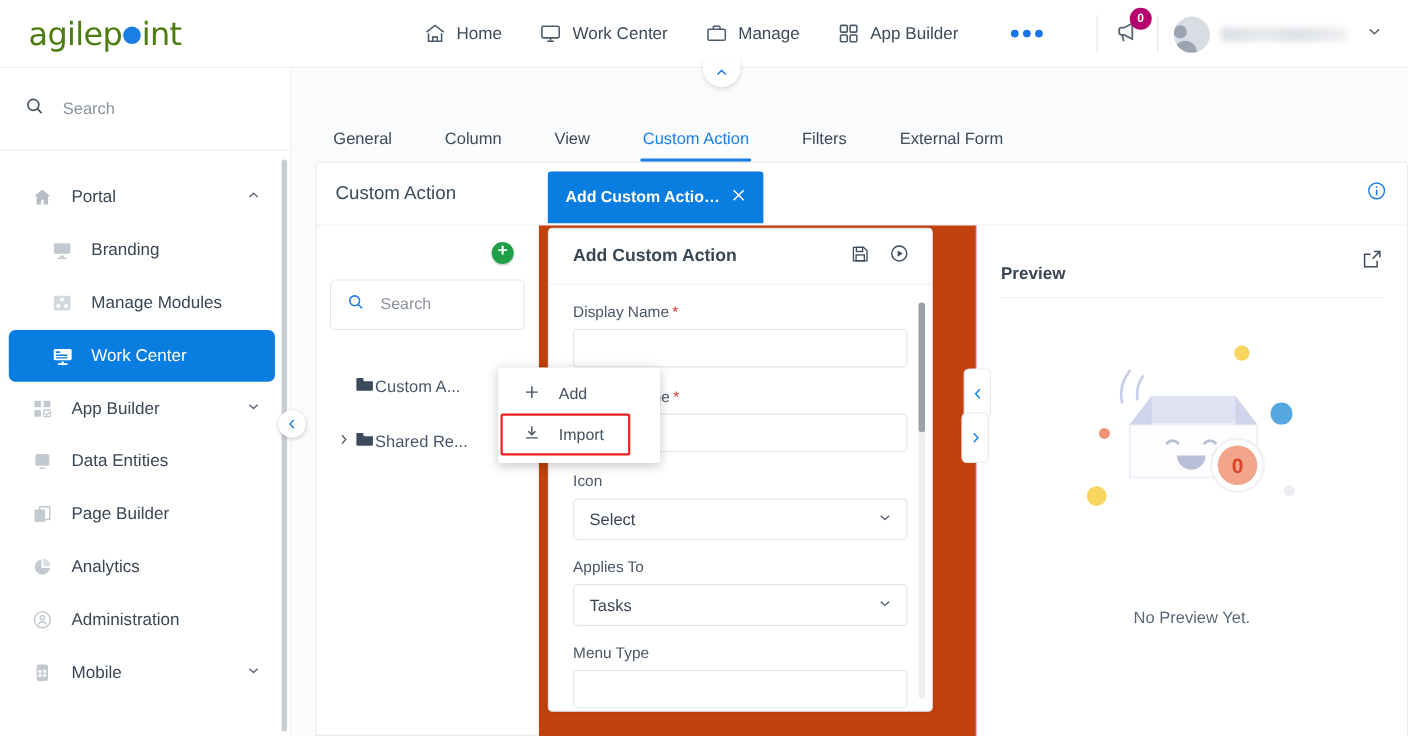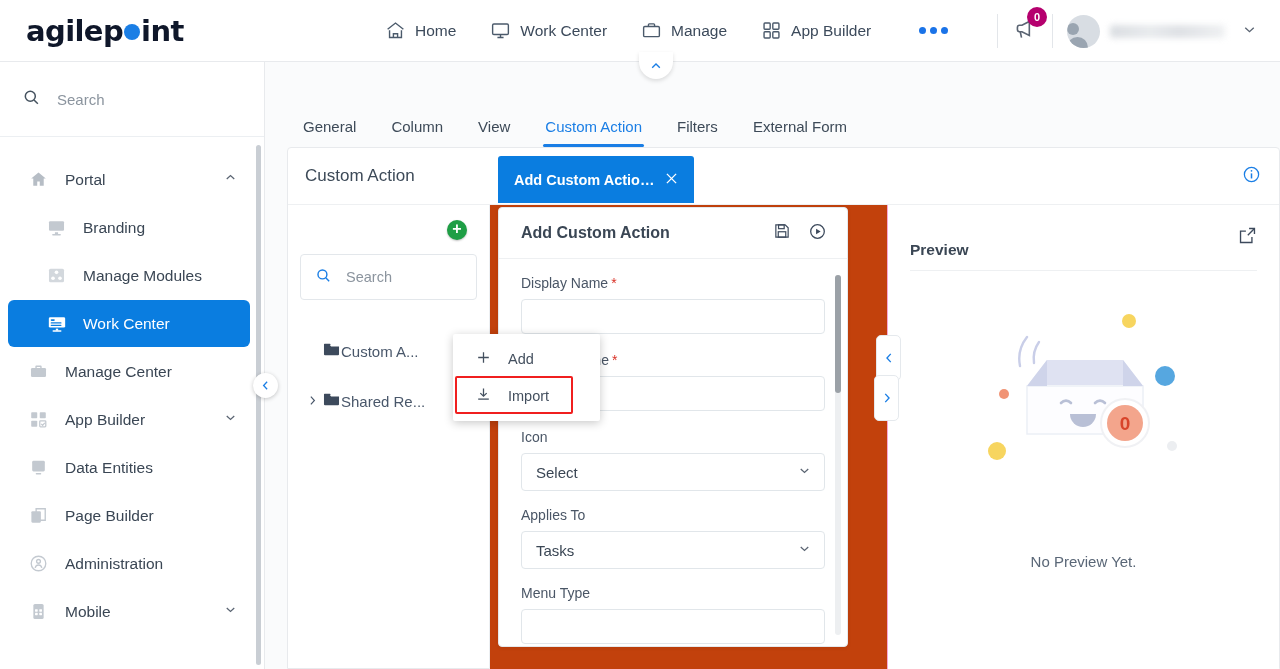--- a/index.html
+++ b/index.html
@@ -15,21 +15,21 @@
   .topbar {
     position: absolute; top: 0; left: 0; width: 1280px; height: 62px;
     background: #ffffff; border-bottom: 1px solid #e8eaed;
     display: flex; align-items: center;
   }
   .brand {
     width: 265px; height: 62px; display: flex; align-items: center;
     padding-left: 26px;
   }
   .brand-text {
-    font-size: 29px; font-weight: 700; color: #0f172a;
+    font-size: 29px; font-weight: 400; color: #4d7c0f;
     letter-spacing: -0.6px; font-family: "DejaVu Sans", sans-serif;
     display: flex; align-items: baseline;
   }
   .brand-dot {
     display: inline-block; width: 16px; height: 16px; border-radius: 50%;
     background: #1a7ee5; margin: 0 1px; position: relative; top: -1px;
   }
   .topnav { display: flex; align-items: center; gap: 34px; margin-left: 120px; }
   .topnav-item {
     display: flex; align-items: center; gap: 9px;
@@ -91,21 +91,21 @@
   .side-collapse {
     position: absolute; left: 253px; top: 373px; width: 25px; height: 25px;
     border-radius: 50%; background: #fff; box-shadow: 0 1px 4px rgba(0,0,0,.22);
     display: flex; align-items: center; justify-content: center; cursor: pointer; z-index: 30;
   }
 
   
   .main { position: absolute; top: 62px; left: 265px; width: 1015px; height: 607px; background: #fafbfc; }
   .tabstrip {
     height: 85px; background: #fafbfc; display: flex; align-items: flex-end;
-    padding-left: 22px; gap: 3px; position: relative;
+    padding-left: 22px; gap: 16px; position: relative;
   }
   .tab {
     font-size: 15px; color: #3d4a58; padding: 0 16px 12px 16px; cursor: pointer;
     position: relative; white-space: nowrap;
   }
   .tab.active { color: #1a7ee5; }
   .tab.active:after {
     content: ''; position: absolute; left: 14px; right: 14px; bottom: 0;
     height: 3px; background: #1a7ee5; border-radius: 2px;
   }
@@ -382,29 +382,20 @@
               <rect x="10.6" y="17.6" width="2.8" height="2.3" fill="#fff"></rect>
               <rect x="6.6" y="19.6" width="10.8" height="1.8" rx=".9" fill="#fff"></rect>
               <rect x="4.4" y="6.3" width="5" height="2" rx="1" fill="#0a7de0"></rect>
               <rect x="4.4" y="10" width="13" height="1.5" rx=".75" fill="#0a7de0"></rect>
               <rect x="4.4" y="12.8" width="13" height="1.5" rx=".75" fill="#0a7de0"></rect>
             </svg>
         </span>
         <span>Work Center</span>
       </div>
 
-      <div class="side-item">
-        <span class="ico">
-          <svg width="19" height="19" viewBox="0 0 24 24" fill="#c3c9d0">
-              <rect x="2.5" y="7.5" width="19" height="11.5" rx="1.6"></rect>
-              <path d="M8 7.5V5.6c0-.6.5-1.1 1.1-1.1h5.8c.6 0 1.1.5 1.1 1.1v1.9h-1.8V6.3H9.8v1.2z"></path>
-            </svg>
-        </span>
-        <span>Manage Center</span>
-      </div>
 
       <div class="side-item">
         <span class="ico">
           <svg width="19" height="19" viewBox="0 0 24 24" fill="#c3c9d0">
               <rect x="2.8" y="2.8" width="7.6" height="7.6" rx="1"></rect>
               <rect x="13.6" y="2.8" width="7.6" height="7.6" rx="1"></rect>
               <rect x="2.8" y="13.6" width="7.6" height="7.6" rx="1"></rect>
               <rect x="13.6" y="13.6" width="7.6" height="7.6" rx="1" fill="none" stroke="#c3c9d0" stroke-width="1.6"></rect>
               <path d="M15.4 17.5l1.8 1.8 2.8-3" stroke="#c3c9d0" stroke-width="1.5" fill="none"></path>
             </svg>
@@ -430,20 +421,29 @@
       <div class="side-item">
         <span class="ico">
           <svg width="19" height="19" viewBox="0 0 24 24">
               <path d="M9 3.5h11.5v14.5H9z" fill="none" stroke="#c3c9d0" stroke-width="1.7"></path>
               <rect x="3" y="6.5" width="12" height="14.5" rx="1.4" fill="#c3c9d0"></rect>
             </svg>
         </span>
         <span>Page Builder</span>
       </div>
 
+      <div class="side-item">
+        <span class="ico">
+          <svg width="19" height="19" viewBox="0 0 24 24" fill="#c3c9d0">
+              <path d="M11 3.2A8.8 8.8 0 1 0 20.8 13H11z"></path>
+              <path d="M13.2 2.6V10.8h8.2a8.5 8.5 0 0 0-8.2-8.2z" fill="#d8dde2"></path>
+            </svg>
+        </span>
+        <span>Analytics</span>
+      </div>
 
       <div class="side-item">
         <span class="ico">
           <svg width="19" height="19" viewBox="0 0 24 24" fill="none" stroke="#c3c9d0" stroke-width="1.7">
               <circle cx="12" cy="12" r="9.2"></circle>
               <circle cx="12" cy="9.3" r="2.4"></circle>
               <path d="M7.8 17.5c.6-2.3 2.2-3.6 4.2-3.6s3.6 1.3 4.2 3.6"></path>
             </svg>
         </span>
         <span>Administration</span>

